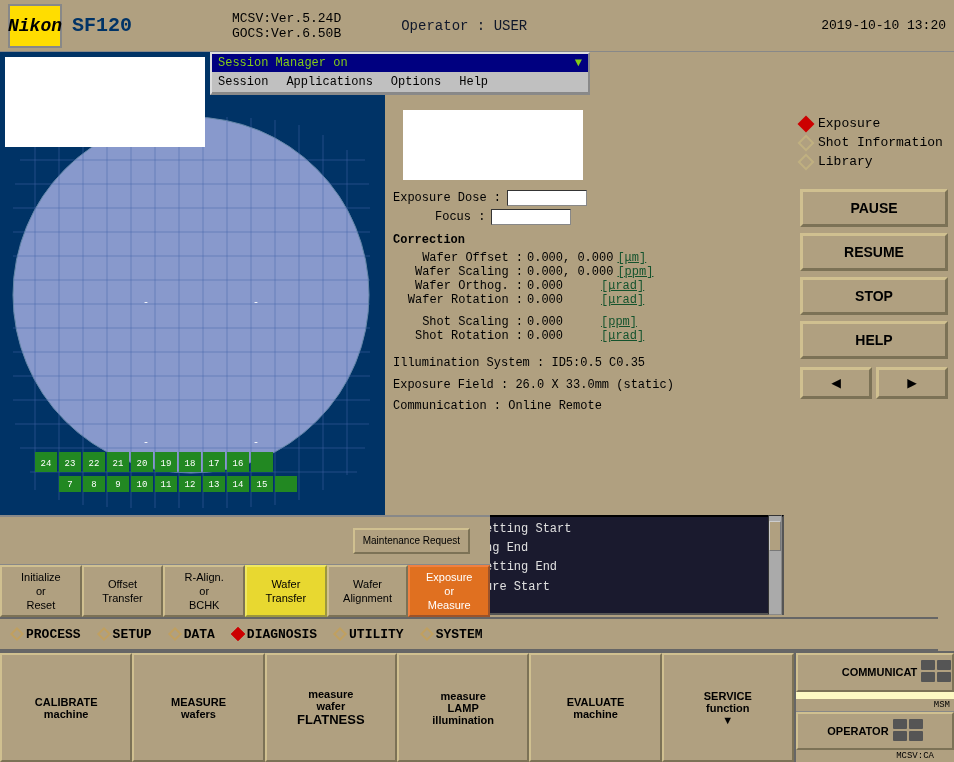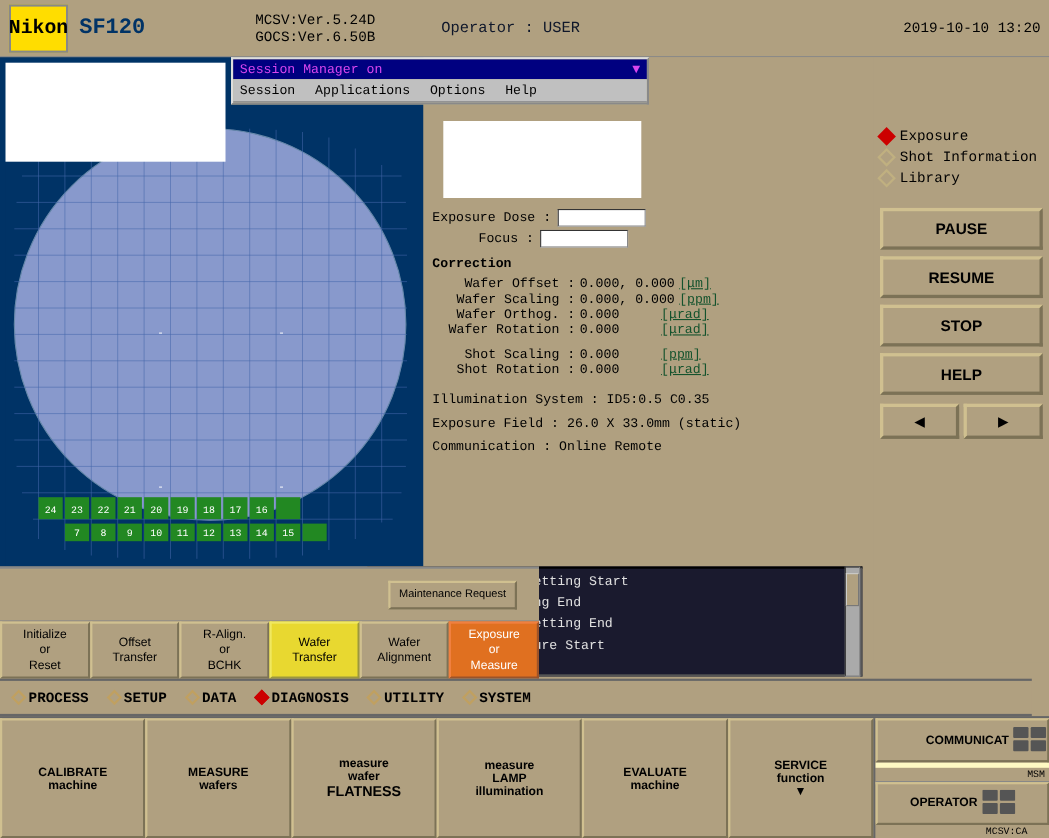--- a/index.html
+++ b/index.html
@@ -26,20 +26,21 @@
       background: #ffdd00;
       color: #000;
       font-weight: bold;
       font-size: 18px;
       padding: 4px 8px;
       width: 54px;
       height: 44px;
       display: flex;
       align-items: center;
       justify-content: center;
+      font-style: italic;
       border: 2px solid #888;
     }
     .machine-name {
       color: #003366;
       font-size: 20px;
       font-weight: bold;
       margin-left: 10px;
       min-width: 80px;
     }
     .version-info {
@@ -94,21 +95,21 @@
       background: #c0b88a;
       border: 2px outset #ddd;
       position: absolute;
       top: 52px;
       left: 210px;
       width: 380px;
       z-index: 20;
     }
     .session-manager-title {
       background: #000080;
-      color: #d946ef;
+      color: #84cc16;
       padding: 2px 6px;
       font-size: 12px;
       display: flex;
       justify-content: space-between;
       align-items: center;
     }
     .session-manager-menu {
       background: #c0c0c0;
       display: flex;
       padding: 2px;
@@ -639,21 +640,21 @@
     <button class="communicate-btn">
       <span>COMMUNICAT</span>
 
       <svg width="30" height="24" style="margin-left:4px;">
         <rect x="0" y="0" width="14" height="10" fill="#555" rx="1"></rect>
         <rect x="16" y="0" width="14" height="10" fill="#555" rx="1"></rect>
         <rect x="0" y="12" width="14" height="10" fill="#555" rx="1"></rect>
         <rect x="16" y="12" width="14" height="10" fill="#555" rx="1"></rect>
       </svg>
     </button>
-    <div style="font-size:9px; background:#b0a080; padding:1px 4px; text-align:right; border-top:5px solid #fef9c3; border-bottom:1px solid #888;">MSM</div>
+    <div style="font-size:9px; background:#b0a080; padding:1px 4px; text-align:right; border-top:7px solid #fef9c3; border-bottom:1px solid #888;">MSM</div>
     <button class="operator-btn">
       <span>OPERATOR</span>
       <svg width="30" height="24" style="margin-left:4px;">
         <rect x="0" y="0" width="14" height="10" fill="#555" rx="1"></rect>
         <rect x="16" y="0" width="14" height="10" fill="#555" rx="1"></rect>
         <rect x="0" y="12" width="14" height="10" fill="#555" rx="1"></rect>
         <rect x="16" y="12" width="14" height="10" fill="#555" rx="1"></rect>
       </svg>
     </button>
     <div style="font-size:9px; background:#b0a080; padding:1px 20px; text-align:right;">MCSV:CA</div>

